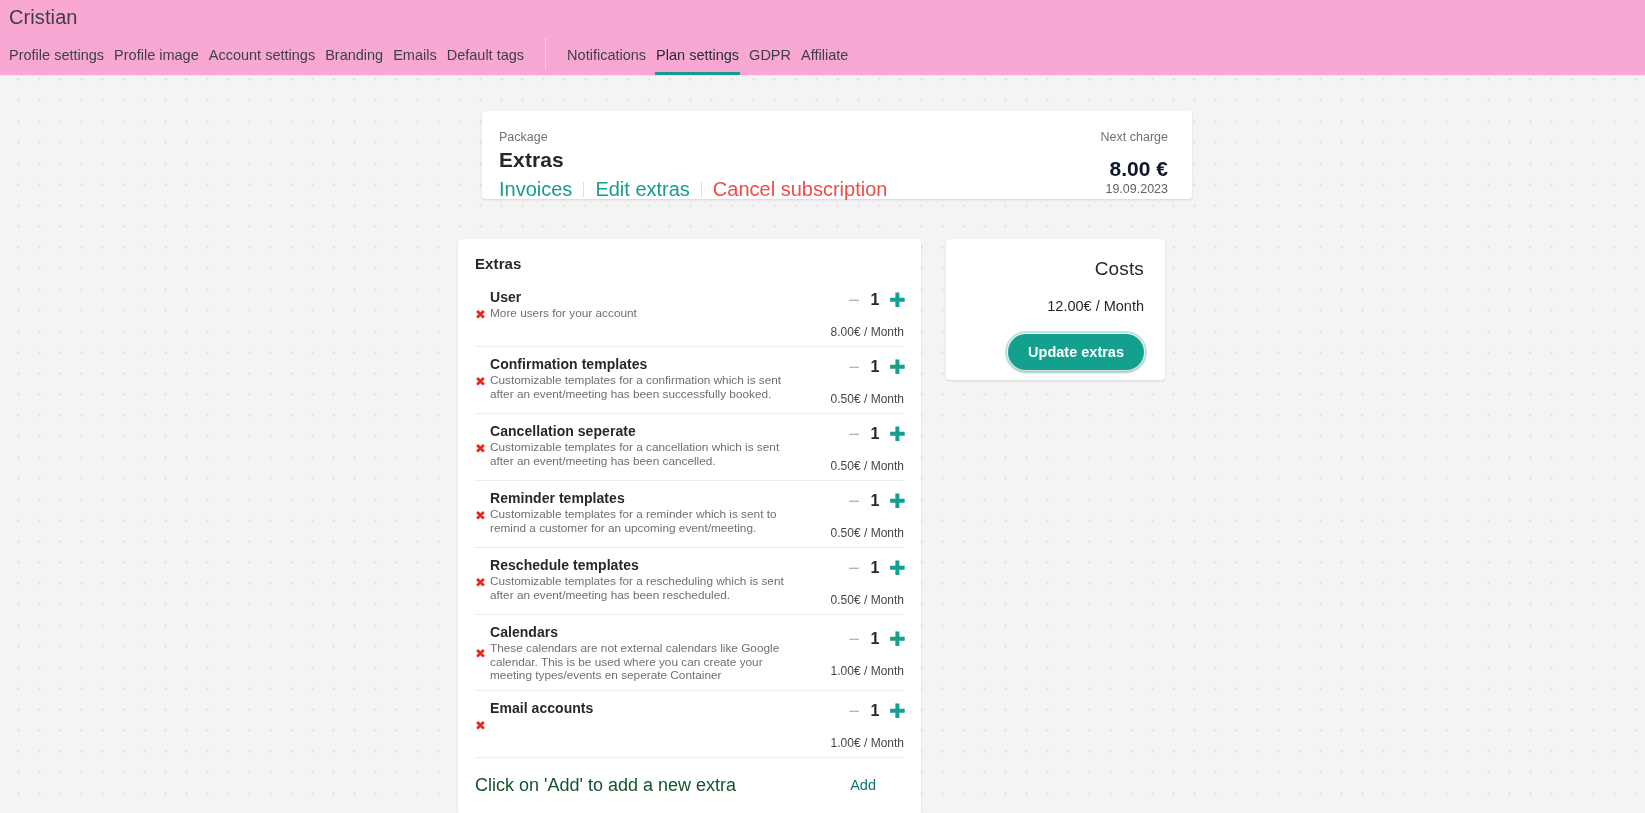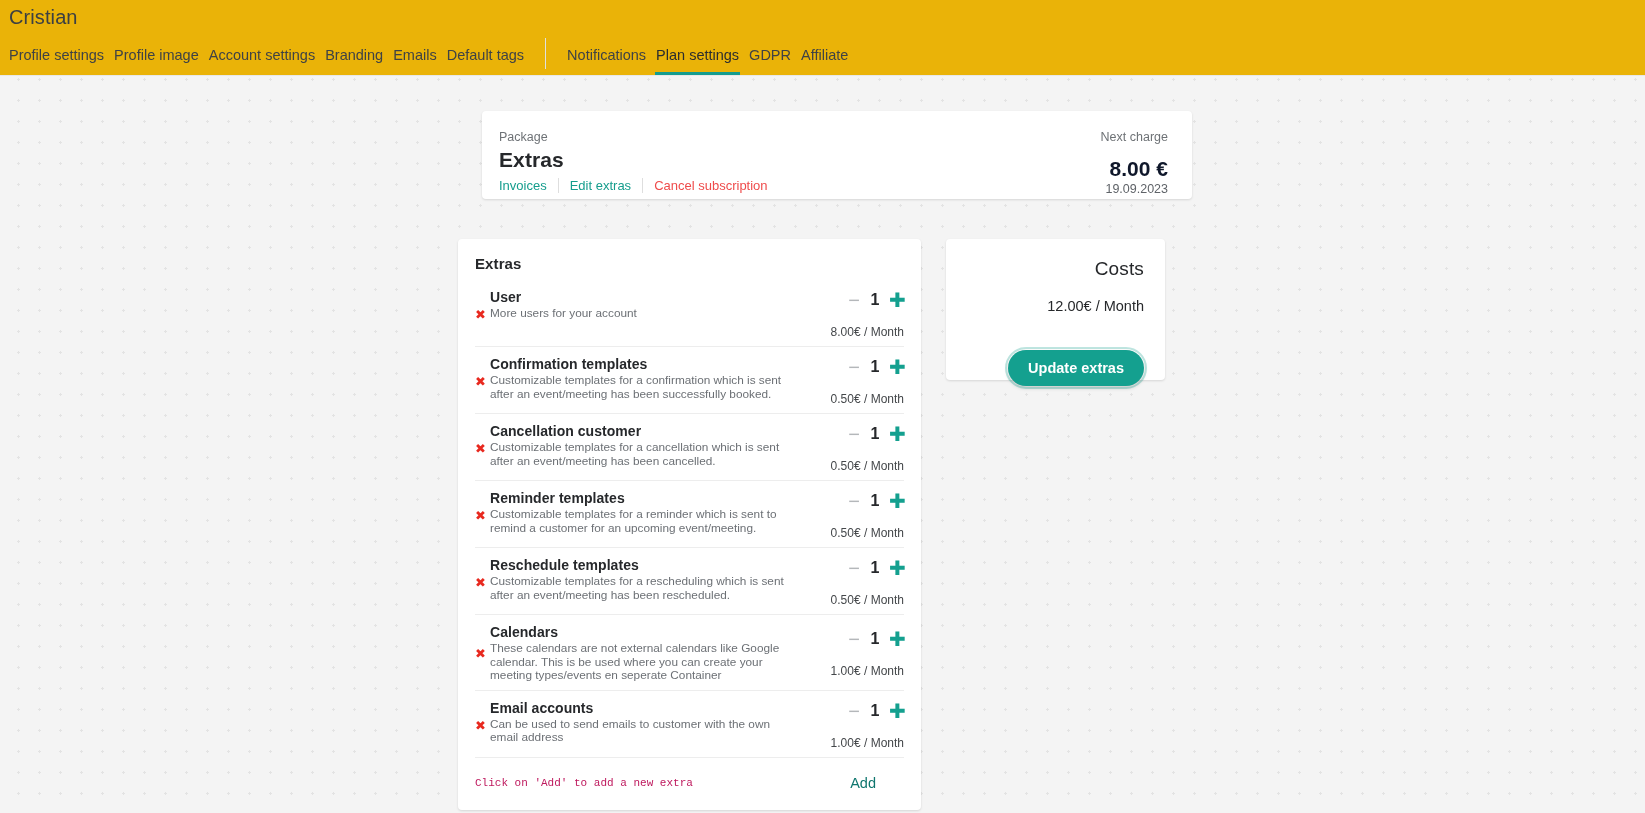--- a/index.html
+++ b/index.html
@@ -11,21 +11,21 @@
   }
   body {
     background-color: #f4f4f4;
     background-image: radial-gradient(#e3e3e3 1.2px, transparent 1.3px);
     background-size: 21px 21px;
     background-position: 8px 6px;
   }
 
   
   .header {
-    background: #eab308;
+    background: #f9a8d4;
     height: 76px;
     position: relative;
     border-bottom: 1px solid #e8e8e8;
   }
   .header-title {
     position: absolute;
     left: 9px; top: 6px;
     font-size: 20px;
     color: #3c4043;
     font-weight: 400;
@@ -94,21 +94,21 @@
     color: #26282b;
     font-weight: 700;
     line-height: 28px;
     margin-top: 1px;
     letter-spacing: .1px;
   }
   .pkg-links {
     display: flex;
     align-items: center;
     margin-top: 4px;
-    font-size: 13px;
+    font-size: 20px;
   }
   .pkg-link { color: #159d8d; cursor: pointer; }
   .pkg-link.danger { color: #ef4b4b; }
   .pkg-link-sep {
     width: 1px; height: 15px;
     background: #dedede;
     margin: 0 11px;
   }
   .pkg-right { text-align: right; }
   .pkg-next-label {
@@ -234,23 +234,22 @@
     white-space: nowrap;
   }
   .extras-footer {
     display: flex;
     align-items: center;
     justify-content: space-between;
     border-top: 1px solid #ededed;
     padding: 17px 0 19px 0;
   }
   .footer-hint {
-    font-size: 11px;
-    color: #be185d;
-    font-family: Liberation Mono, monospace;
+    font-size: 18px;
+    color: #14532d;
   }
   .add-link {
     font-size: 14.5px;
     color: #0f766e;
     cursor: pointer;
     padding-right: 28px;
   }
 
   
   .costs-card {
@@ -267,21 +266,21 @@
     font-weight: 400;
     line-height: 24px;
     letter-spacing: .15px;
   }
   .costs-amount {
     font-size: 14.5px;
     color: #26282b;
     margin-top: 17px;
   }
   .update-btn {
-    margin-top: 36px;
+    margin-top: 20px;
     display: inline-block;
     background: #14a08f;
     color: #ffffff;
     font-size: 14.5px;
     font-weight: 700;
     border: none;
     border-radius: 20px;
     padding: 10px 20px;
     cursor: pointer;
     box-shadow: 0 2px 4px rgba(0,0,0,.18);
@@ -358,21 +357,21 @@
             <span class="step-minus">−</span>
             <span class="step-val">1</span>
             <span class="step-plus">✚</span>
           </div>
           <div class="extra-price">0.50€ / Month</div>
         </div>
       </div>
       <div class="extra-row">
         <div class="extra-main">
           <span class="remove-x">✖</span>
-          <div class="extra-name">Cancellation customer</div>
+          <div class="extra-name">Cancellation seperate</div>
           <div class="extra-desc">Customizable templates for a cancellation which is sent after an event/meeting has been cancelled.</div>
         </div>
         <div class="extra-ctrl">
           <div class="stepper">
             <span class="step-minus">−</span>
             <span class="step-val">1</span>
             <span class="step-plus">✚</span>
           </div>
           <div class="extra-price">0.50€ / Month</div>
         </div>
@@ -419,21 +418,20 @@
             <span class="step-val">1</span>
             <span class="step-plus">✚</span>
           </div>
           <div class="extra-price">1.00€ / Month</div>
         </div>
       </div>
       <div class="extra-row">
         <div class="extra-main">
           <span class="remove-x">✖</span>
           <div class="extra-name">Email accounts</div>
-          <div class="extra-desc">Can be used to send emails to customer with the own email address</div>
         </div>
         <div class="extra-ctrl">
           <div class="stepper">
             <span class="step-minus">−</span>
             <span class="step-val">1</span>
             <span class="step-plus">✚</span>
           </div>
           <div class="extra-price">1.00€ / Month</div>
         </div>
       </div>

